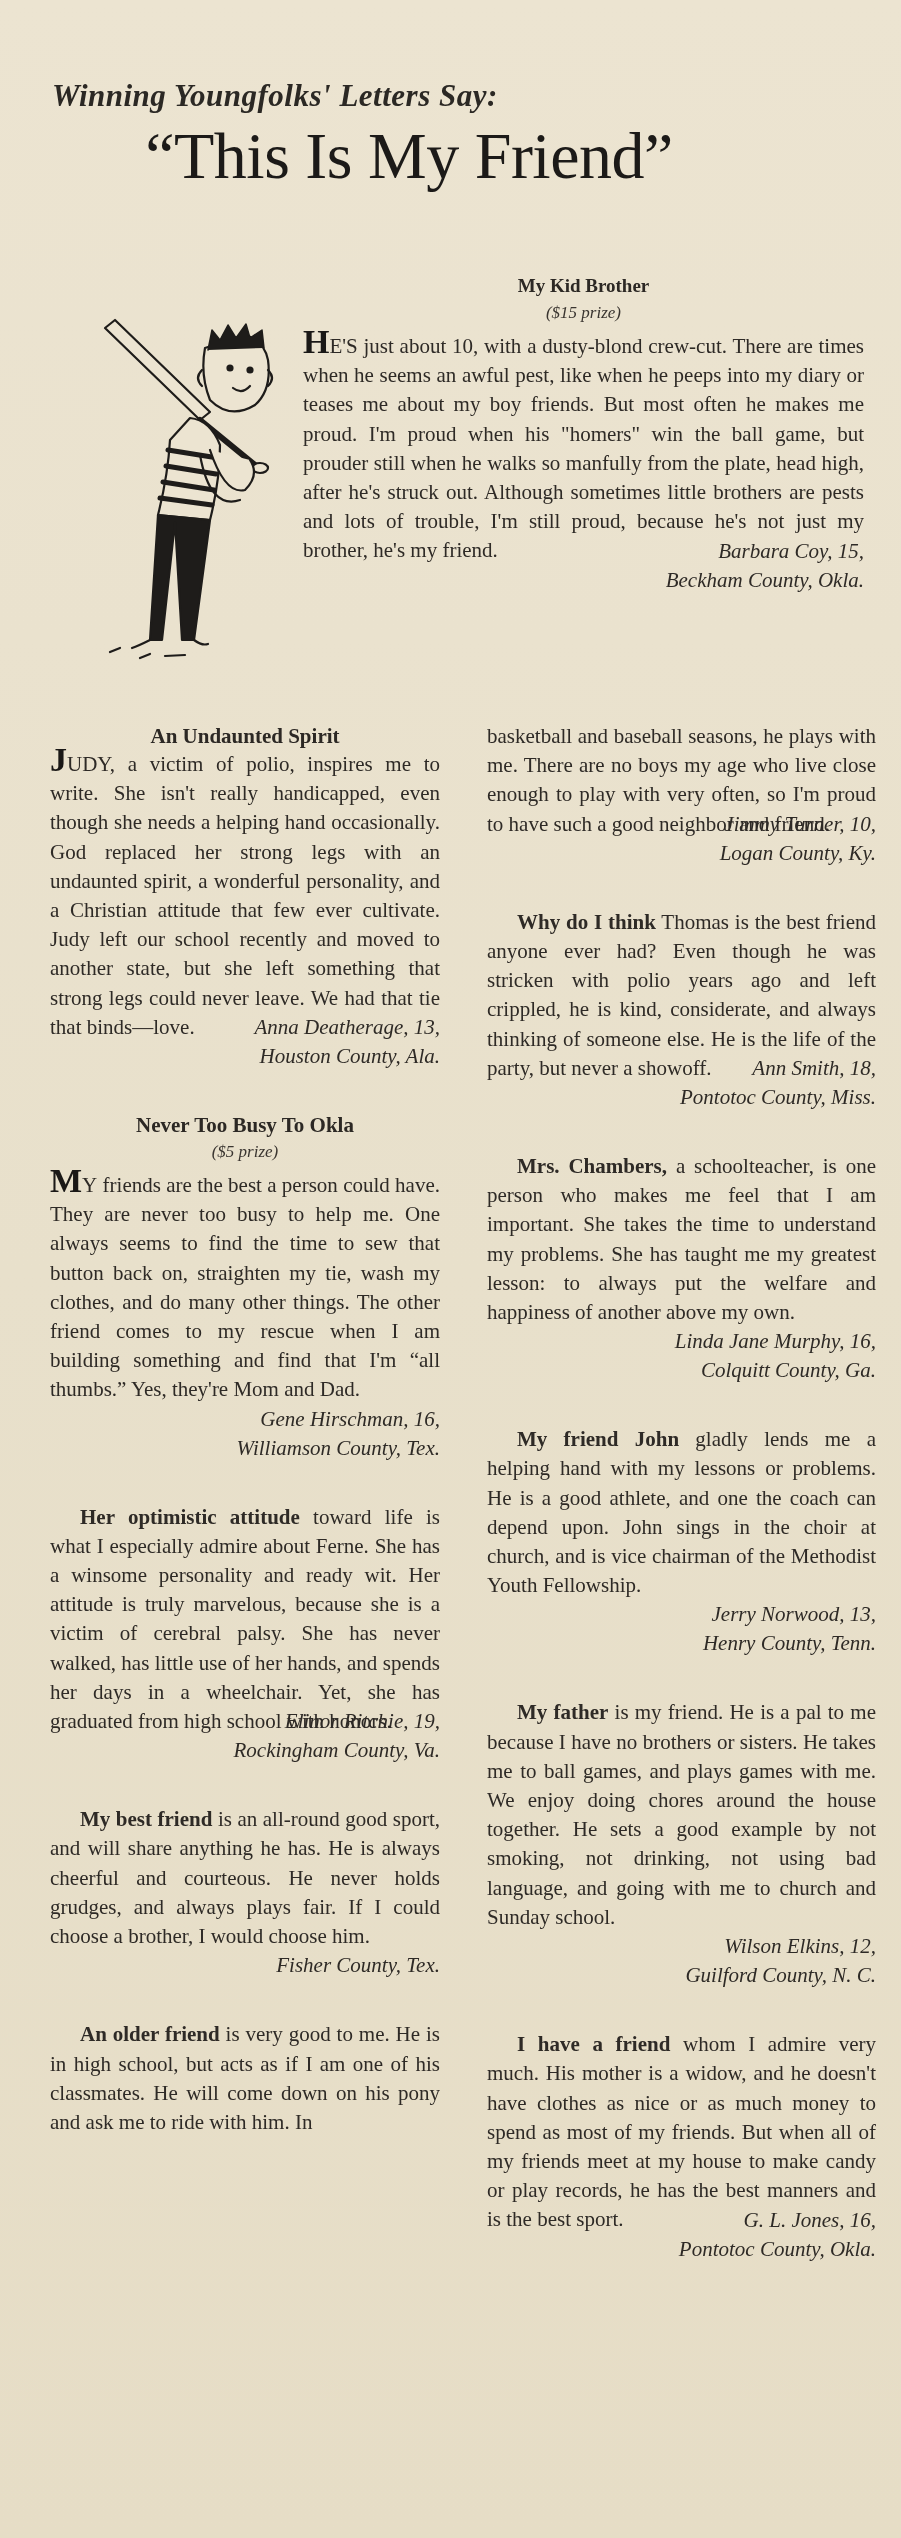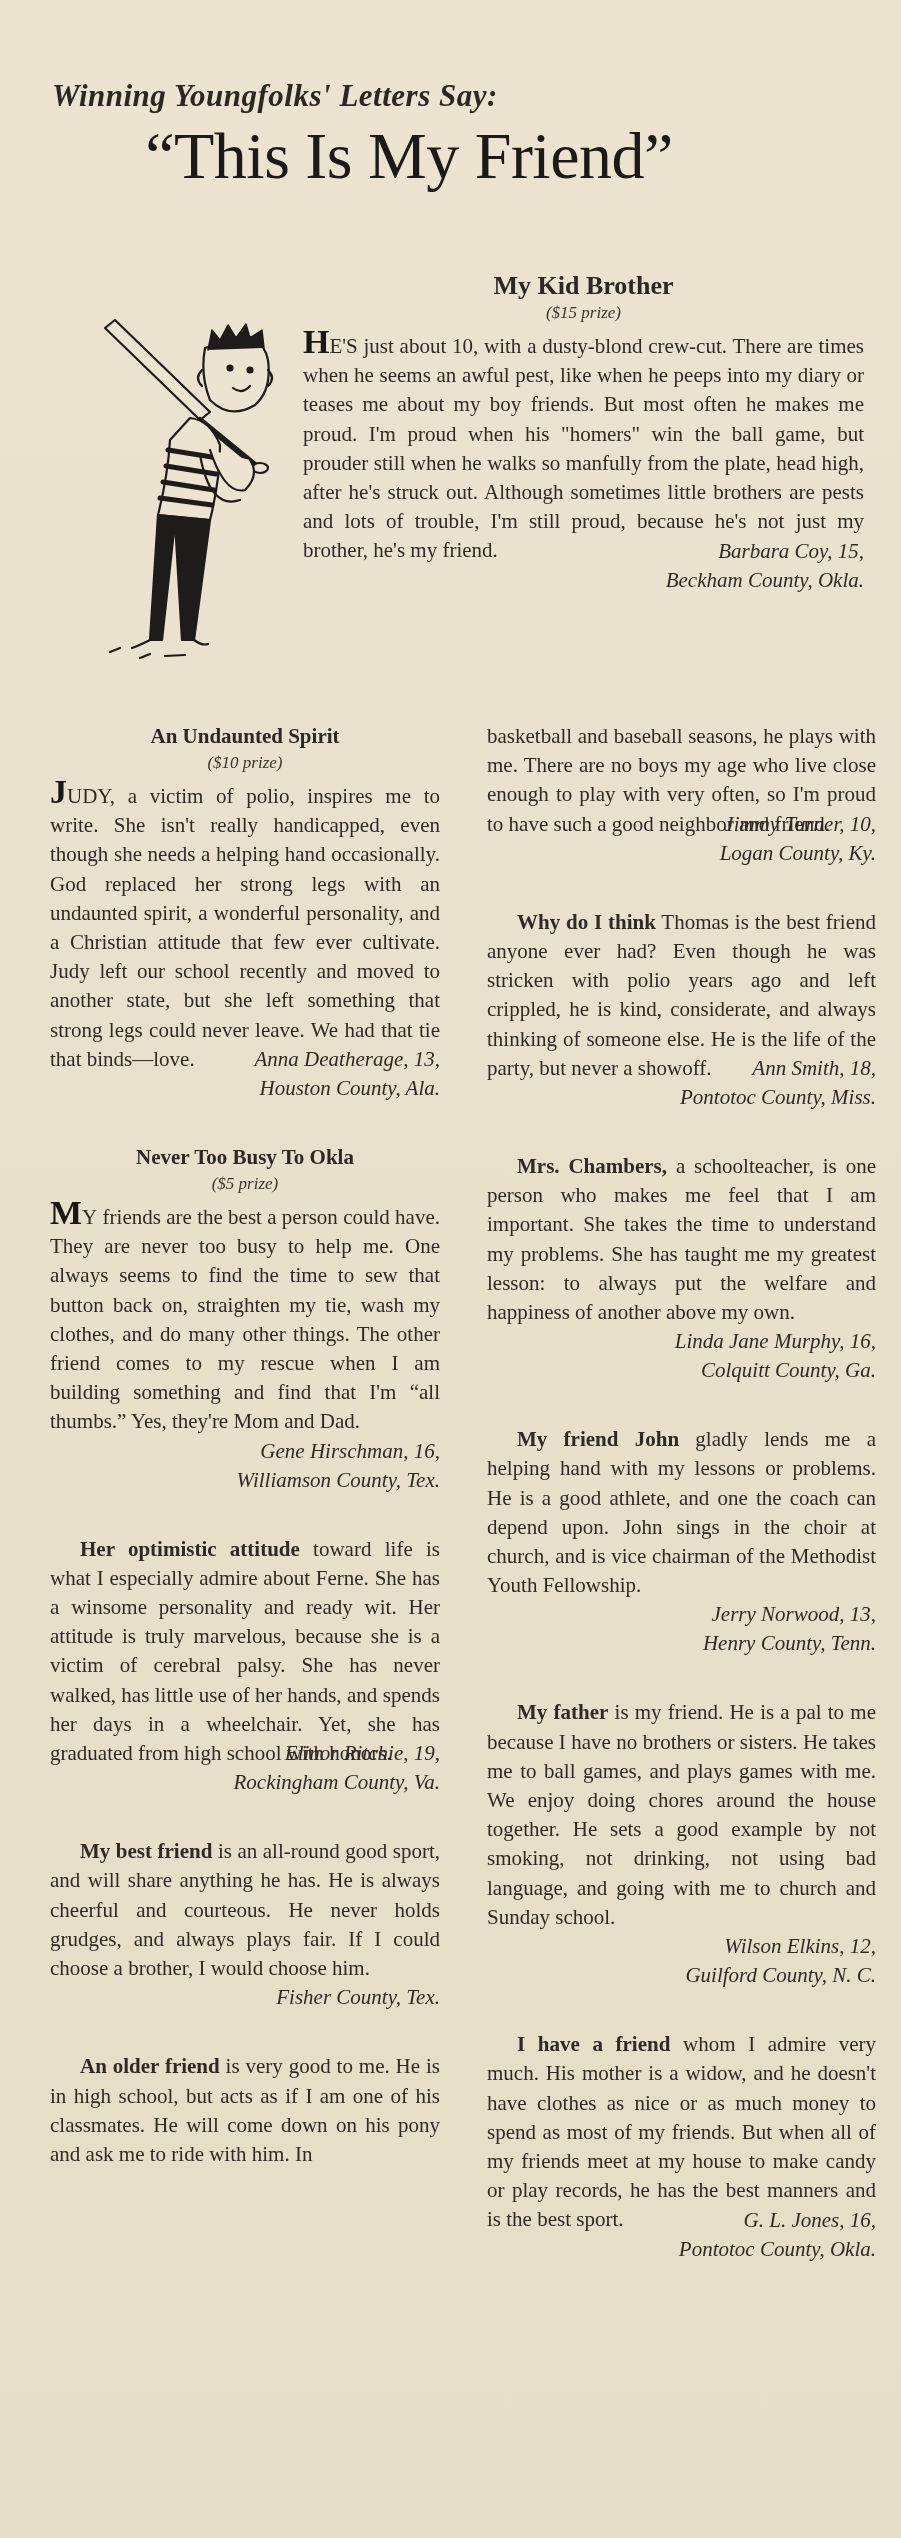--- a/index.html
+++ b/index.html
@@ -23,21 +23,21 @@
     text-align: center;
     font-size: 66px; font-weight: normal; color: #1c1a18;
     letter-spacing: -0.5px;
   }
   .illustration { position: absolute; left: 50px; top: 300px; width: 230px; height: 360px; }
 
   .featured {
     position: absolute; left: 303px; top: 272px; width: 561px;
   }
   .article-title {
-    text-align: center; font-weight: bold; font-size: 26px;
+    text-align: center; font-weight: bold; font-size: 19px;
     margin: 0; line-height: 28px; color: #2c2824;
   }
   .prize {
     text-align: center; font-style: italic; font-size: 17px;
     line-height: 26px; color: #3a3530; margin-bottom: 6px;
   }
   .body-text {
     font-size: 21px; line-height: 29.2px; text-align: justify;
     hyphens: manual; margin: 0; color: #2e2a26;
   }
@@ -101,21 +101,20 @@
   <div class="prize">($15 prize)</div>
   <p class="body-text"><span class="dropcap-letter">H</span><span class="dropcap-word">E'S</span><span> just about 10, with a dusty-blond crew-cut. There are times when he seems an awful pest, like when he peeps into my diary or teases me about my boy friends. But most often he makes me proud. I'm proud when his "homers" win the ball game, but prouder still when he walks so manfully from the plate, head high, after he's struck out. Although sometimes little brothers are pests and lots of trouble, I'm still proud, because he's not just my brother, he's my friend.</span></p>
   <span class="sig" style="margin-top:-29px;">Barbara Coy, 15,</span>
   <span class="sig">Beckham County, Okla.</span>
 </div>
 
 <div class="col col-left">
 
   <div class="section">
     <div class="article-title">An Undaunted Spirit</div>
-    <div class="prize">($10 prize)</div>
     <p class="body-text"><span class="dropcap-letter">J</span><span class="dropcap-word">UDY,</span><span> a victim of polio, inspires me to write. She isn't really handi­capped, even though she needs a helping hand occasionally. God replaced her strong legs with an undaunted spirit, a wonderful per­sonality, and a Christian attitude that few ever cultivate. Judy left our school recently and moved to another state, but she left some­thing that strong legs could never leave. We had that tie that binds—love.</span></p>
     <span class="sig" style="margin-top:-29px;">Anna Deatherage, 13,</span>
     <span class="sig">Houston County, Ala.</span>
   </div>
 
   <div class="section">
     <div class="article-title">Never Too Busy To Okla</div>
     <div class="prize">($5 prize)</div>
     <p class="body-text"><span class="dropcap-letter">M</span><span class="dropcap-word">Y</span><span> friends are the best a person could have. They are never too busy to help me. One always seems to find the time to sew that button back on, straighten my tie, wash my clothes, and do many other things. The other friend comes to my rescue when I am building something and find that I'm “all thumbs.” Yes, they're Mom and Dad.</span></p>
     <span class="sig">Gene Hirschman, 16,</span>

